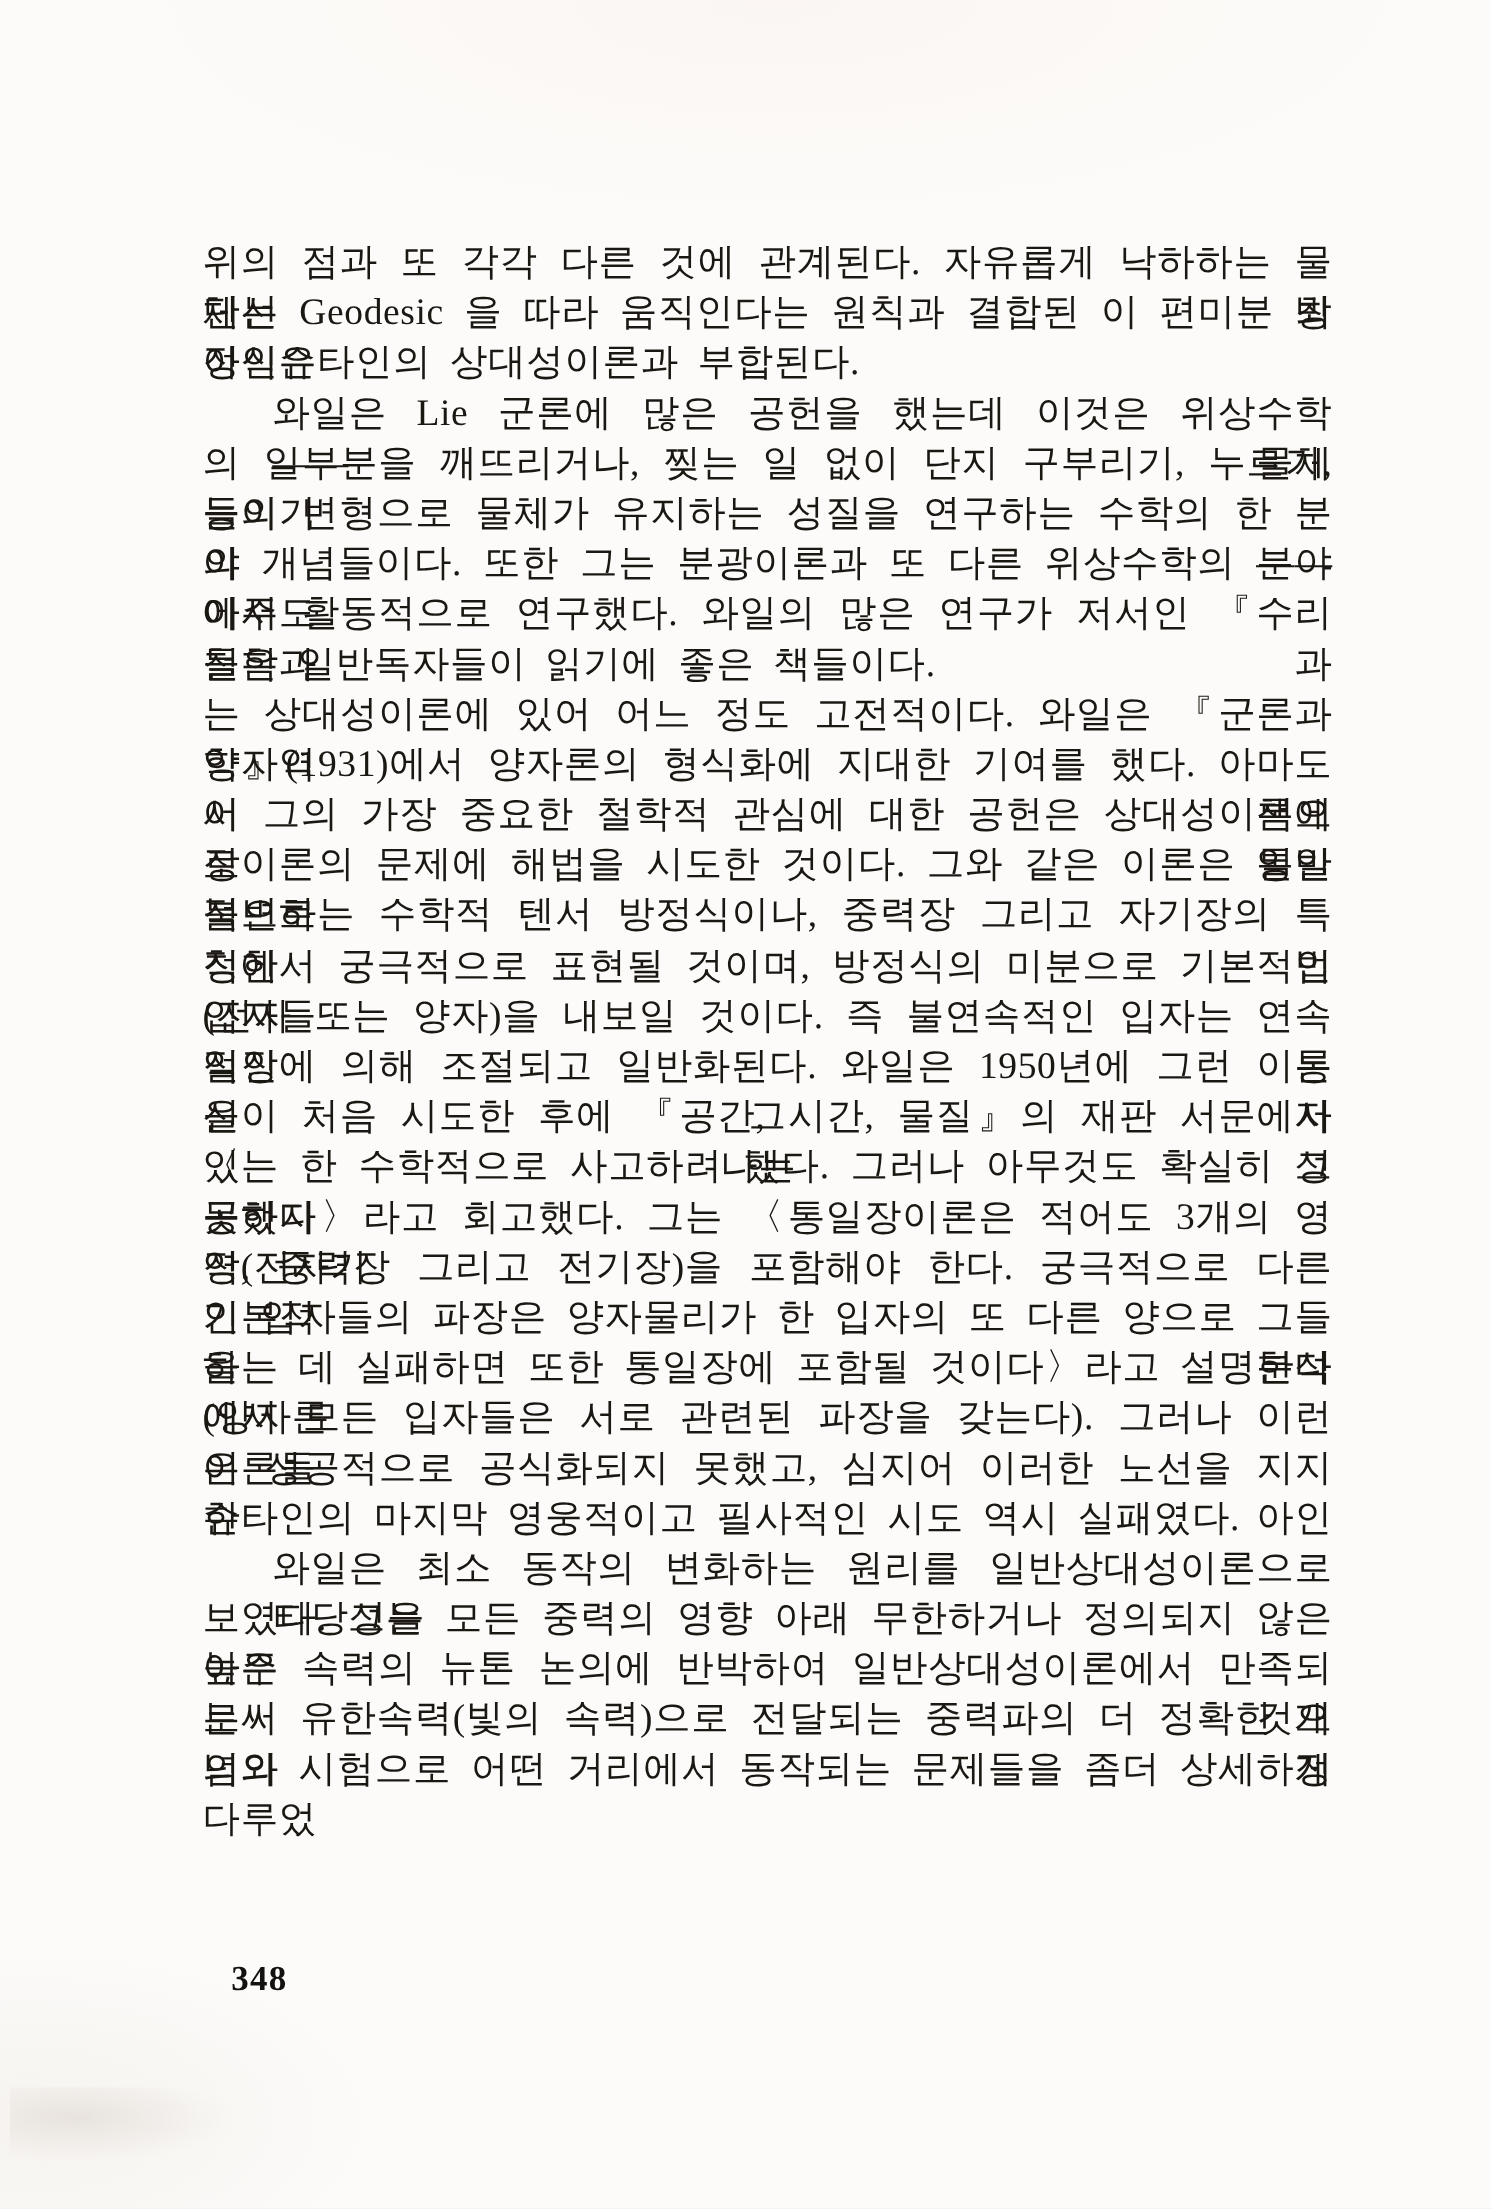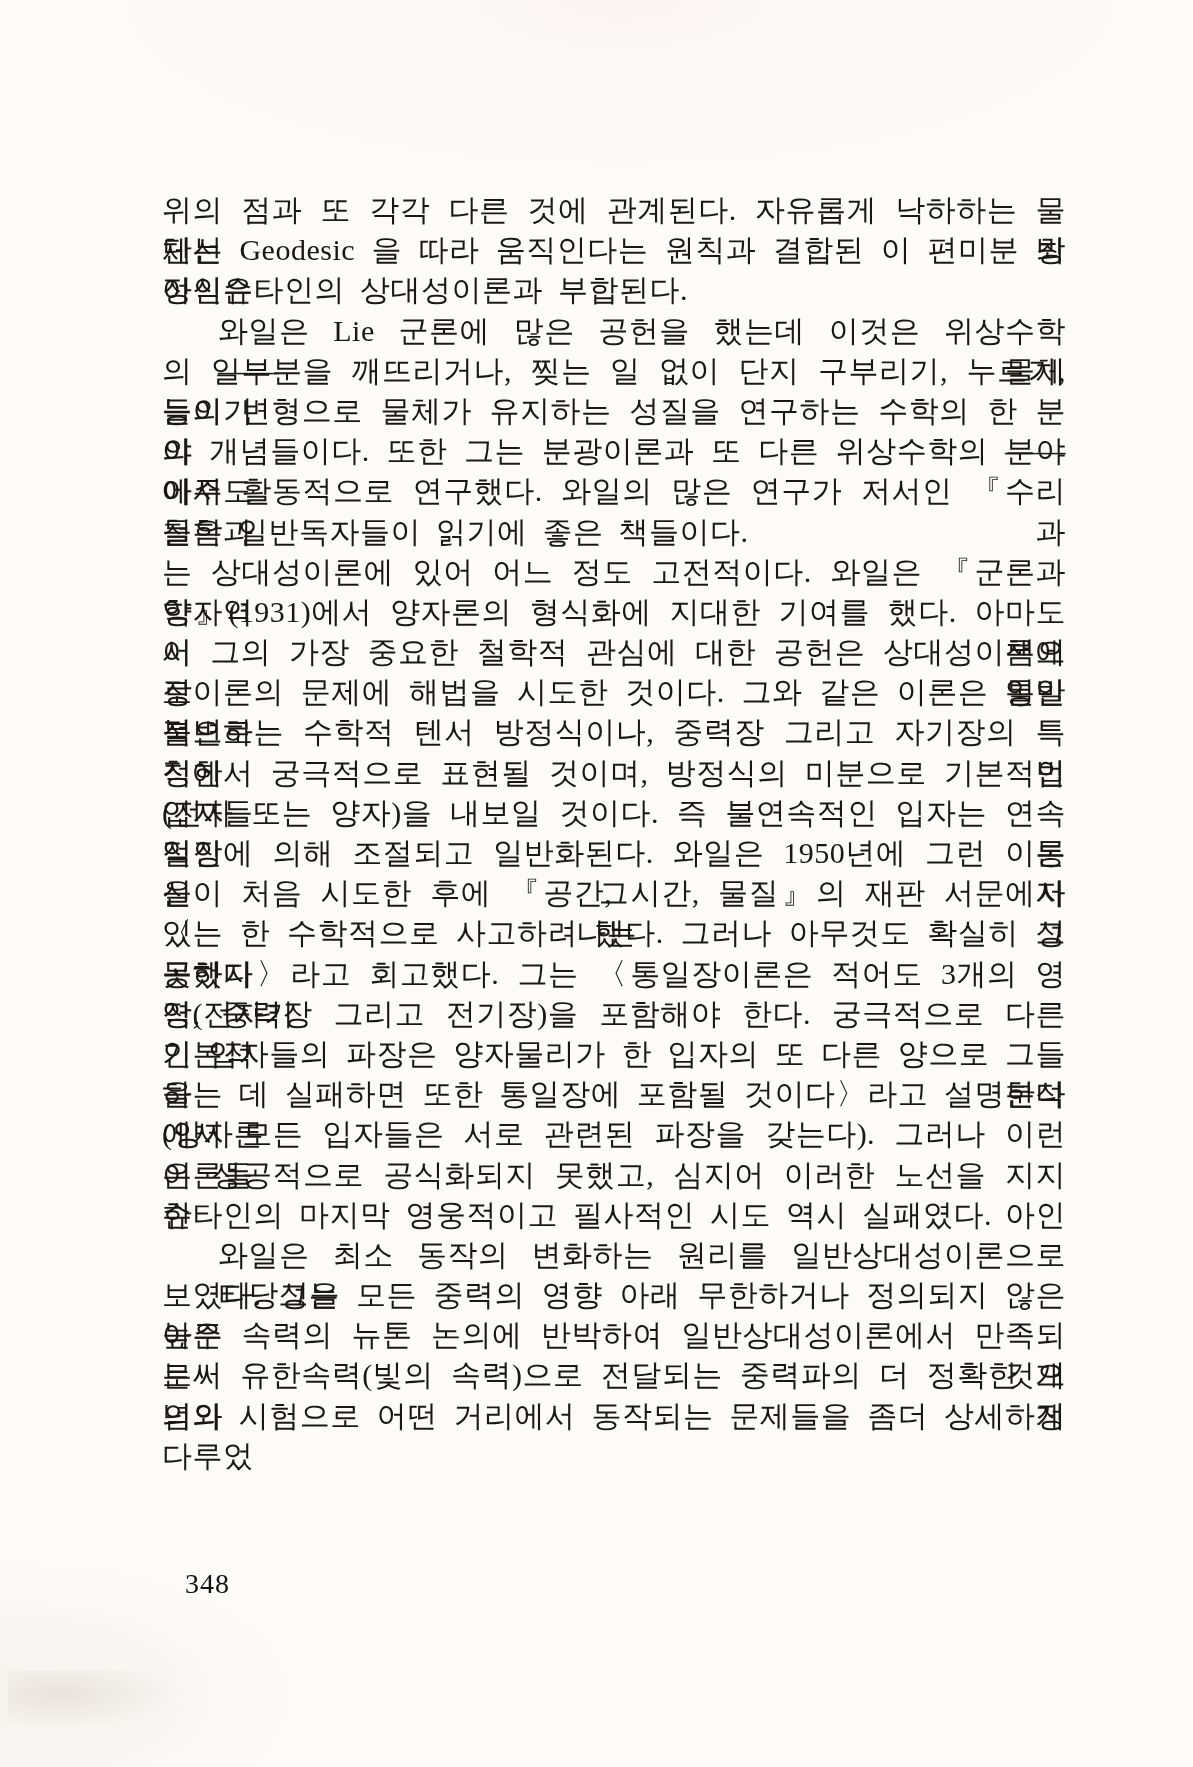--- a/index.html
+++ b/index.html
@@ -47,21 +47,21 @@
   .latin-italic {
     font-style: italic;
     font-family: "Liberation Serif", "DejaVu Serif", serif;
     letter-spacing: 0px;
   }
   .page-number {
     position: absolute;
     left: 185px;
     top: 1568px;
     font-size: 28px;
-    font-weight: normal;
+    font-weight: bold;
     letter-spacing: 1px;
     color: #141210;
   }
   
   .scan-smudge {
     position: absolute;
     left: 8px;
     top: 1670px;
     width: 180px;
     height: 60px;

